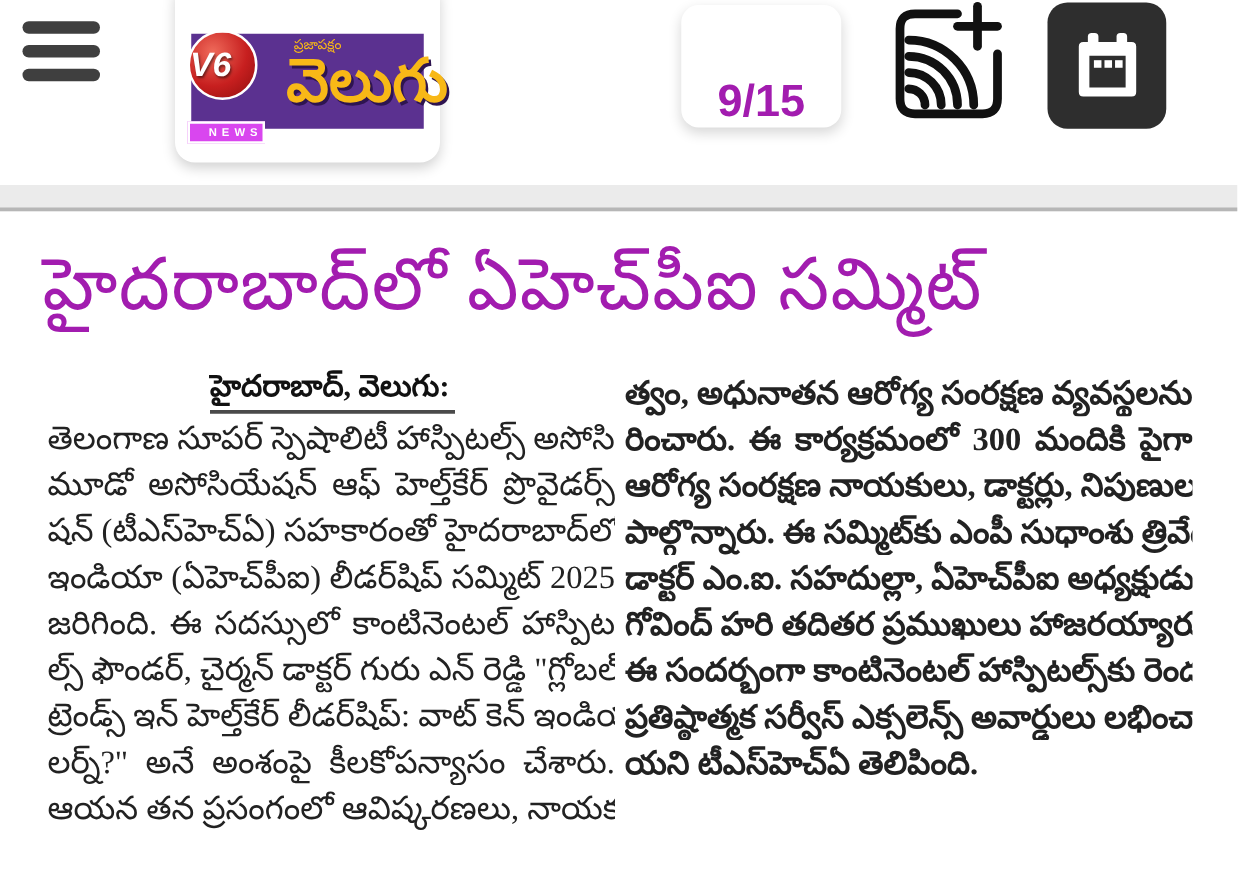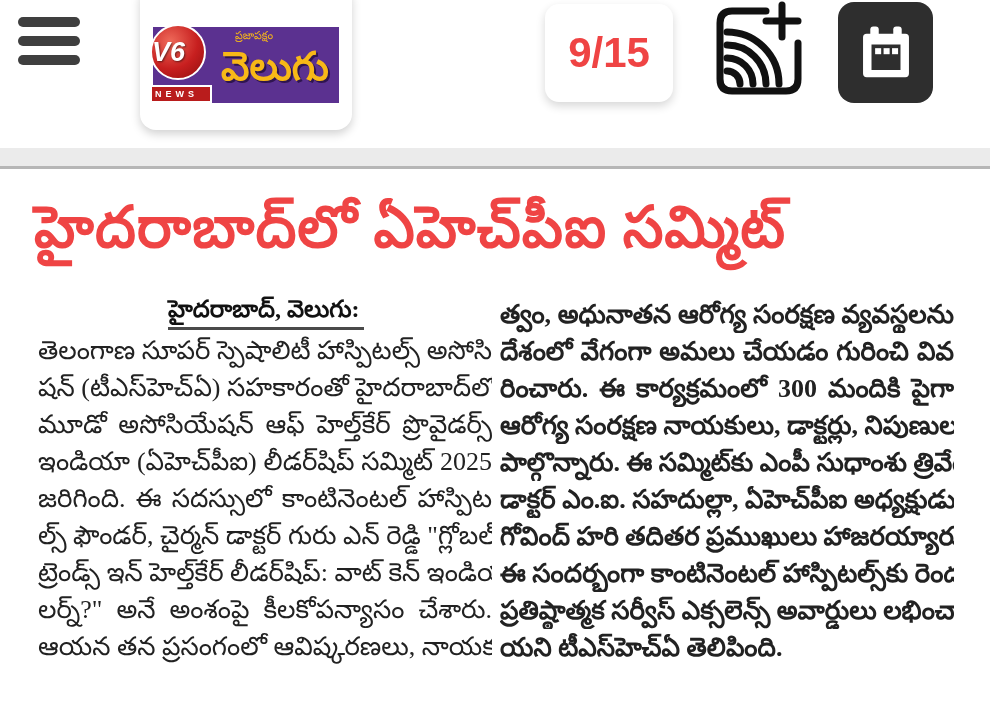--- a/index.html
+++ b/index.html
@@ -14,46 +14,46 @@
   .hamburger .bar + .bar { margin-top: 9px; }
 
   .logo-card { position: absolute; left: 140px; top: -16px; width: 212px; height: 146px;
                background: #fff; border-radius: 16px; box-shadow: 0 4px 10px rgba(0,0,0,0.18); }
   .logo-banner { position: absolute; left: 13px; top: 43px; width: 186px; height: 76px; background: #5b3190; }
   .v6-circle { position: absolute; left: -3px; top: -3px; width: 56px; height: 56px; border-radius: 50%;
                background: radial-gradient(circle at 35% 30%, #ef6a5a 0%, #c71f1f 55%, #8f0e0e 100%);
                border: 2px solid #fff; color: #fff; font-weight: bold; font-style: italic;
                display: flex; align-items: center; justify-content: flex-start; font-size: 27px;
                text-shadow: 1px 1px 2px rgba(0,0,0,.5); }
-  .news-bar { position: absolute; left: -3px; top: 58px; width: 62px; height: 18px; background: #b91c1c;
+  .news-bar { position: absolute; left: -3px; top: 70px; width: 62px; height: 18px; background: #d946ef;
               border: 2px solid #fff; color: #fff; font-size: 9px; font-weight: bold; letter-spacing: 4px;
-              text-align: left; line-height: 14px; padding-left: 3px; }
+              text-align: right; line-height: 14px; padding-left: 3px; }
   .logo-tagline { position: absolute; left: 82px; top: 2px; color: #f8b817; font-size: 11px; font-weight: normal; }
-  .logo-name { position: absolute; left: 58px; top: 6px; width: 128px; text-align: center; color: #f8b817;
-               font-size: 40px; font-weight: bold; line-height: 66px;
+  .logo-name { position: absolute; left: 76px; top: 6px; width: 128px; text-align: center; color: #f8b817;
+               font-size: 48px; font-weight: bold; line-height: 66px;
                text-shadow: 2px 2px 0 #2e1450; white-space: nowrap; }
 
   .page-indicator { position: absolute; left: 545px; top: 4px; width: 128px; height: 98px; background: #fff;
                     border-radius: 14px; box-shadow: 0 4px 10px rgba(0,0,0,0.16);
-                    display: flex; align-items: center; justify-content: center;
-                    font-size: 42px; font-weight: bold; color: #ef4444; cursor: pointer; }
+                    display: flex; align-items: flex-end; justify-content: center;
+                    font-size: 36px; font-weight: bold; color: #a21caf; cursor: pointer; }
 
   .cast-btn { position: absolute; left: 708px; top: 1px; width: 100px; height: 100px; cursor: pointer;
               display: flex; align-items: center; justify-content: center; }
   .cal-btn { position: absolute; left: 838px; top: 2px; width: 95px; height: 101px; background: #2e2e2e;
              border-radius: 16px; display: flex; align-items: center; justify-content: center; cursor: pointer; }
 
   
   .divider-strip { position: absolute; top: 148px; left: 0; width: 990px; height: 21px;
                    background: #ebebeb; border-bottom: 3px solid #b6b6b6; }
 
   
   .article { position: absolute; top: 172px; left: 0; width: 990px; height: 536px; background: #ffffff;
              font-family: "Liberation Serif", "DejaVu Serif", serif; color: #1c1c1c; }
-  .headline { margin: 10px 34px 0 34px; font-size: 58px; font-weight: bold; color: #ef4444;
+  .headline { margin: 10px 34px 0 34px; font-size: 58px; font-weight: normal; color: #a21caf;
               line-height: 92px; letter-spacing: 1px; white-space: nowrap; }
   .columns { display: flex; gap: 8px; margin: 16px 36px 0 38px; }
   .col { flex: 1; min-width: 0; font-size: 26px; line-height: 37px; color: #222222; }
   .col-right { padding-top: 6px; font-weight: bold; }
   .dateline-row { margin-left: 130px; height: 42px; }
   .dateline { display: inline-block; font-weight: bold; font-size: 24px; color: #111;
               border-bottom: 3px solid #4a4a4a; padding: 0 4px 4px 0; line-height: 28px; }
   .bline { text-align: justify; text-align-last: justify; white-space: nowrap; overflow: hidden; }
   .bline.no-just { text-align-last: left; }
 </style>
@@ -114,32 +114,31 @@
 
 <div class="article">
   <div class="headline">హైదరాబాద్‌లో ఏహెచ్‌పీఐ సమ్మిట్</div>
 
   <div class="columns">
     <div class="col col-left">
       <div class="dateline-row">
         <span class="dateline">హైదరాబాద్, వెలుగు:</span>
       </div>
     <div class="bline">తెలంగాణ సూపర్ స్పెషాలిటీ హాస్పిటల్స్ అసోసియే</div>
+        <div class="bline">మూడో అసోసియేషన్ ఆఫ్ హెల్త్‌కేర్ ప్రొవైడర్స్</div>
         <div class="bline">షన్ (టీఎస్‌హెచ్‌ఏ) సహకారంతో హైదరాబాద్‌లో</div>
-        <div class="bline">మూడో అసోసియేషన్ ఆఫ్ హెల్త్‌కేర్ ప్రొవైడర్స్</div>
         <div class="bline">ఇండియా (ఏహెచ్‌పీఐ) లీడర్‌షిప్ సమ్మిట్ 2025</div>
         <div class="bline">జరిగింది. ఈ సదస్సులో కాంటినెంటల్ హాస్పిట</div>
         <div class="bline">ల్స్ ఫౌండర్, చైర్మన్ డాక్టర్ గురు ఎన్ రెడ్డి "గ్లోబల్</div>
         <div class="bline">ట్రెండ్స్ ఇన్ హెల్త్‌కేర్ లీడర్‌షిప్: వాట్ కెన్ ఇండియా</div>
         <div class="bline">లర్న్?" అనే అంశంపై కీలకోపన్యాసం చేశారు.</div>
         <div class="bline">ఆయన తన ప్రసంగంలో ఆవిష్కరణలు, నాయక</div>
       </div>
     <div class="col col-right">
         <div class="bline">త్వం, అధునాతన ఆరోగ్య సంరక్షణ వ్యవస్థలను</div>
-        <div class="bline">దేశంలో వేగంగా అమలు చేయడం గురించి వివ</div>
         <div class="bline">రించారు. ఈ కార్యక్రమంలో 300 మందికి పైగా</div>
         <div class="bline">ఆరోగ్య సంరక్షణ నాయకులు, డాక్టర్లు, నిపుణులు</div>
         <div class="bline">పాల్గొన్నారు. ఈ సమ్మిట్‌కు ఎంపీ సుధాంశు త్రివేది,</div>
         <div class="bline">డాక్టర్ ఎం.ఐ. సహదుల్లా, ఏహెచ్‌పీఐ అధ్యక్షుడు</div>
         <div class="bline">గోవింద్ హరి తదితర ప్రముఖులు హాజరయ్యారు.</div>
         <div class="bline">ఈ సందర్భంగా కాంటినెంటల్ హాస్పిటల్స్‌కు రెండు</div>
         <div class="bline">ప్రతిష్ఠాత్మక సర్వీస్ ఎక్సలెన్స్ అవార్డులు లభించా</div>
         <div class="bline no-just">యని టీఎస్‌హెచ్‌ఏ తెలిపింది.</div>
       </div>
   </div>

